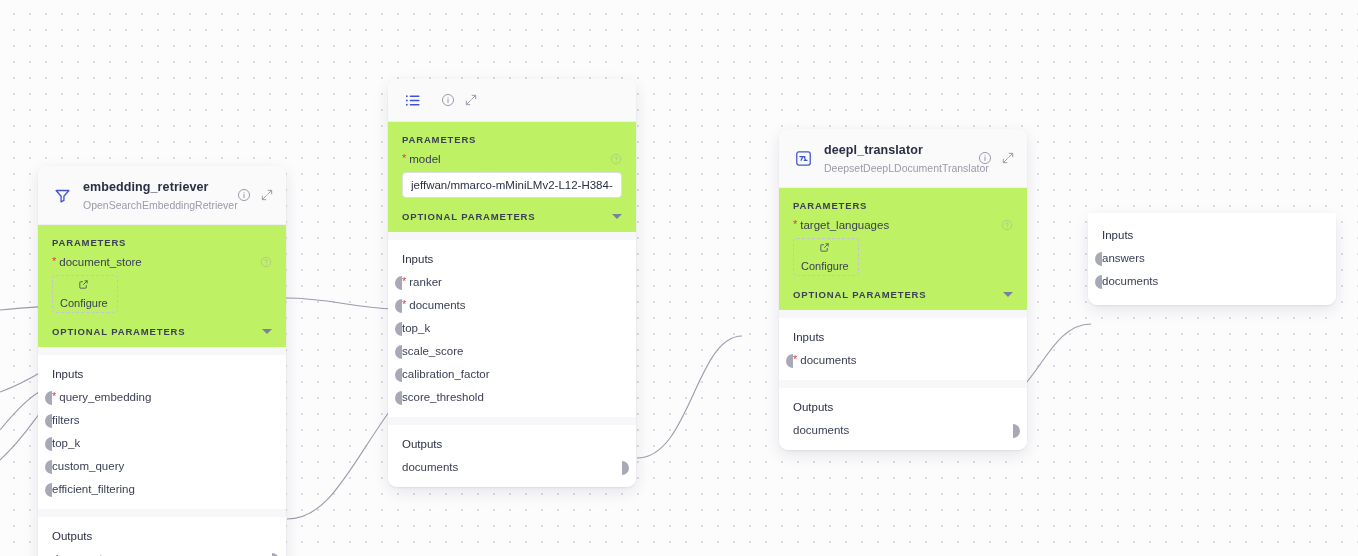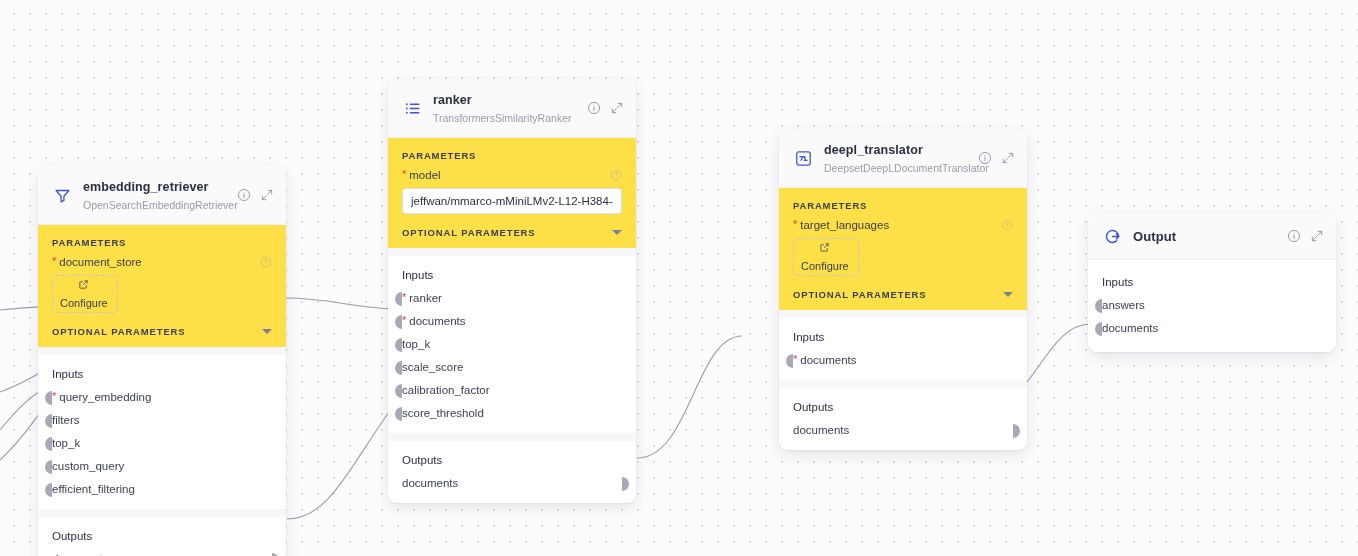--- a/index.html
+++ b/index.html
@@ -59,21 +59,21 @@
   .node-sub {
     font-size: 10.5px; color: #9a9aaa;
     line-height: 14px; margin-top: 1px;
     white-space: nowrap;
   }
   .head-actions { display: flex; align-items: center; gap: 9px; flex: 0 0 auto; margin-left: 8px; }
   .ico-btn { width: 14px; height: 14px; display: block; cursor: pointer; }
 
   
   .params {
-    background: #fde047;
+    background: #bef264;
     padding: 12px 14px 10px 14px;
   }
   .section-cap {
     font-size: 9.5px; font-weight: bold; letter-spacing: .85px;
     color: #3b4054; text-transform: uppercase;
   }
   .param-row {
     display: flex; align-items: flex-end; justify-content: space-between;
     margin-top: 8px;
   }
@@ -243,24 +243,20 @@
   <div class="node" id="node-ranker" style="left:388px; top:79px; width:248px;">
     <div class="node-head">
       <span class="head-icon">
         <svg width="17" height="17" viewBox="0 0 24 24" fill="none" stroke="#4254d6" stroke-width="2" stroke-linecap="round">
           <path d="M9 6h12M9 12h12M9 18h12"></path>
           <circle cx="4" cy="6" r="1.3" fill="#4254d6" stroke="none"></circle>
           <circle cx="4" cy="12" r="1.3" fill="#4254d6" stroke="none"></circle>
           <circle cx="4" cy="18" r="1.3" fill="#4254d6" stroke="none"></circle>
         </svg>
       </span>
-      <span class="head-text">
-        <span class="node-title">ranker</span>
-        <span class="node-sub">TransformersSimilarityRanker</span>
-      </span>
       <span class="head-actions">
         <span class="ico-btn">
           <svg width="14" height="14" viewBox="0 0 24 24" fill="none" stroke="#9a9aaa" stroke-width="1.7">
             <circle cx="12" cy="12" r="9.5"></circle>
               <path d="M12 10.5v6" stroke-linecap="round"></path>
               <circle cx="12" cy="7.3" r=".9" fill="#9a9aaa" stroke="none"></circle>
           </svg>
         </span>
         <span class="ico-btn">
           <svg width="14" height="14" viewBox="0 0 24 24" fill="none" stroke="#9a9aaa" stroke-width="1.7" stroke-linecap="round">
@@ -399,45 +395,20 @@
     <div class="io-block last">
       <div class="io-title">Outputs</div>
       <div class="io-item">
         <span class="port out" style="top:0px;"></span>
         <span>documents</span>
       </div>
     </div>
   </div>
 
   <div class="node" id="node-output" style="left:1088px; top:213px; width:248px;">
-    <div class="node-head plain" style="padding-top:13px;padding-bottom:13px;">
-      <span class="head-icon">
-        <svg width="17" height="17" viewBox="0 0 24 24" fill="none" stroke="#4254d6" stroke-width="2" stroke-linecap="round" stroke-linejoin="round">
-          <path d="M20.5 12a8.5 8.5 0 1 0-2.6 6.1"></path>
-          <path d="M12 12h8.5M17.5 8.6l3.5 3.4-3.5 3.4"></path>
-        </svg>
-      </span>
-      <span class="head-text">
-        <span class="node-title" style="font-size:13px;">Output</span>
-      </span>
-      <span class="head-actions">
-        <span class="ico-btn">
-          <svg width="14" height="14" viewBox="0 0 24 24" fill="none" stroke="#9a9aaa" stroke-width="1.7">
-            <circle cx="12" cy="12" r="9.5"></circle>
-              <path d="M12 10.5v6" stroke-linecap="round"></path>
-              <circle cx="12" cy="7.3" r=".9" fill="#9a9aaa" stroke="none"></circle>
-          </svg>
-        </span>
-        <span class="ico-btn">
-          <svg width="14" height="14" viewBox="0 0 24 24" fill="none" stroke="#9a9aaa" stroke-width="1.7" stroke-linecap="round">
-            <path d="M14 4h6v6M20 4l-7 7M10 20H4v-6M4 20l7-7"></path>
-          </svg>
-        </span>
-      </span>
-    </div>
 
     <div class="io-block last" style="padding-top:16px;padding-bottom:18px;">
       <div class="io-title">Inputs</div>
       <div class="io-item">
         <span class="port in" style="top:0px;"></span>
         <span>answers</span>
       </div>
       <div class="io-item">
         <span class="port in" style="top:0px;"></span>
         <span>documents</span>

